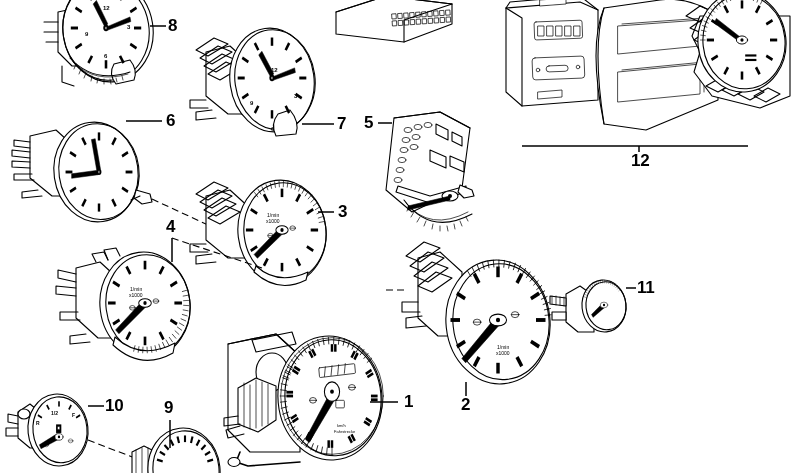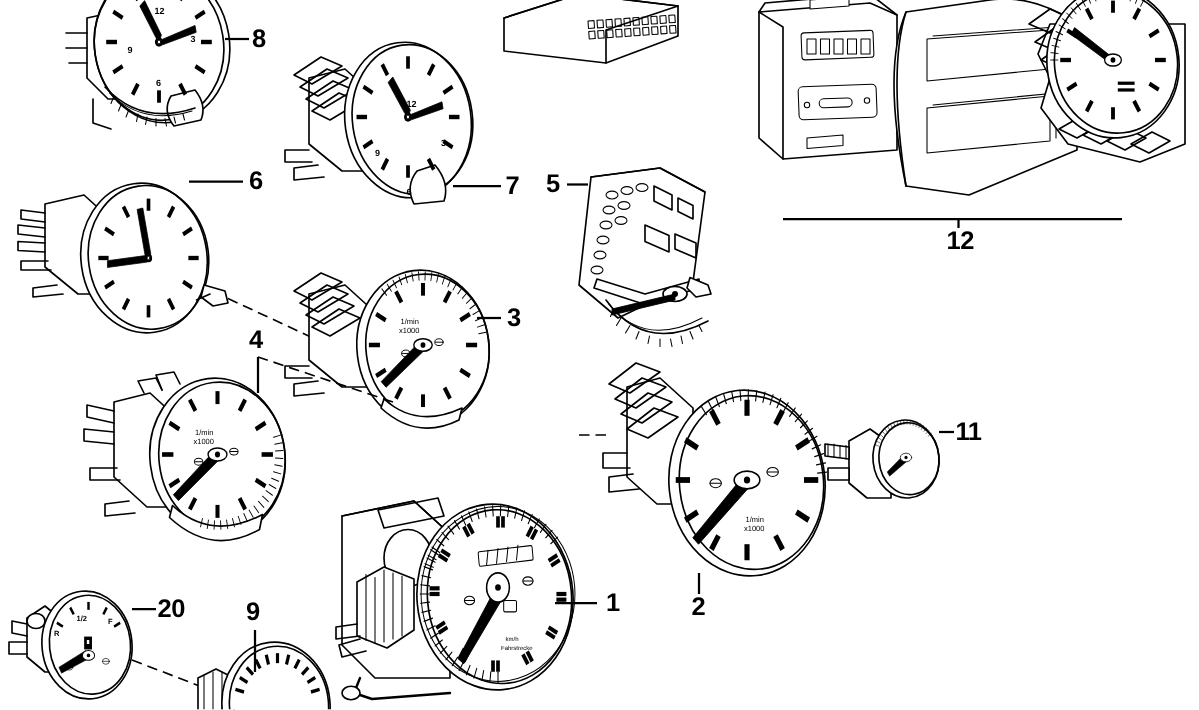--- a/index.html
+++ b/index.html
@@ -678,21 +678,21 @@
 
   <div class="callout" style="left:404px;top:393px;">1</div>
   <div class="callout" style="left:461px;top:396px;">2</div>
   <div class="callout" style="left:338px;top:203px;">3</div>
   <div class="callout" style="left:166px;top:218px;">4</div>
   <div class="callout" style="left:364px;top:114px;">5</div>
   <div class="callout" style="left:166px;top:112px;">6</div>
   <div class="callout" style="left:337px;top:115px;">7</div>
   <div class="callout" style="left:168px;top:17px;">8</div>
   <div class="callout" style="left:164px;top:399px;">9</div>
-  <div class="callout" style="left:105px;top:397px;">20</div>
+  <div class="callout" style="left:105px;top:397px;">10</div>
   <div class="callout" style="left:637px;top:279px;">11</div>
   <div class="callout" style="left:631px;top:152px;">12</div>
 
   <div class="facetext dialnum" style="left:103px;top:5px;">12</div>
   <div class="facetext dialnum" style="left:127px;top:24px;">3</div>
   <div class="facetext dialnum" style="left:104px;top:53px;">6</div>
   <div class="facetext dialnum" style="left:85px;top:31px;">9</div>
 
   <div class="facetext dialnum" style="left:271px;top:67px;">12</div>
   <div class="facetext dialnum" style="left:294px;top:93px;">3</div>

